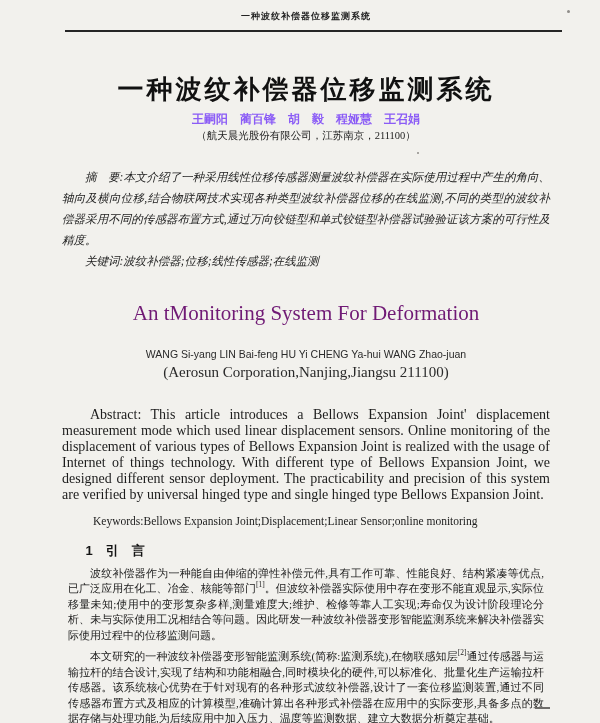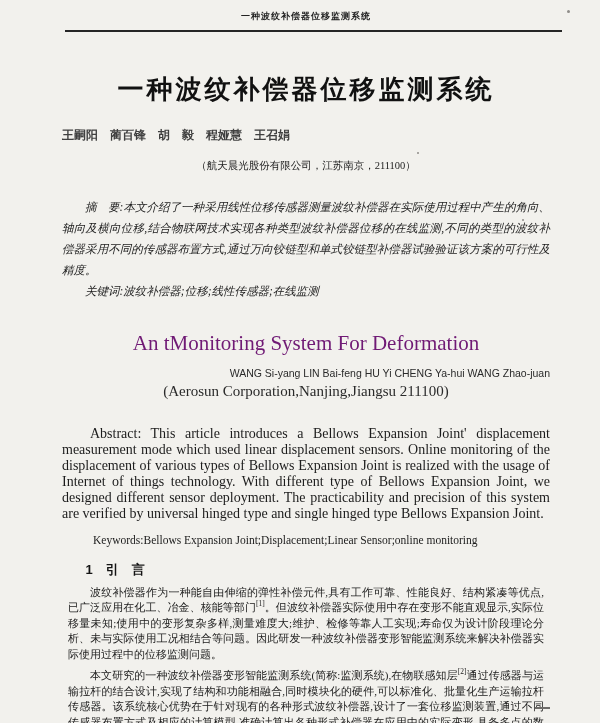--- a/index.html
+++ b/index.html
@@ -24,25 +24,25 @@
     margin:7px -12px 0 3px;
     height:0;
   }
   .title-cn{
     margin:40px 0 0 0;
     text-align:center;
     font-size:26px;font-weight:bold;
     letter-spacing:3px;color:#111;
   }
   .authors-cn{
-    margin-top:20px;
-    font-size:12px;font-weight:bold;color:#404040;
+    margin-top:4px;text-align:center;
+    font-size:12px;font-weight:bold;color:#8b5cf6;
   }
   .affil-cn{
-    margin-top:15px;text-align:center;
+    margin-top:1px;text-align:center;
     font-size:10.5px;color:#222;
   }
   .abstract-cn{
     margin:24px 0 0 0;
     font-size:11.5px;line-height:21px;
     font-style:italic;
     text-align:justify;text-justify:inter-ideograph;
     text-indent:2em;color:#1d1d1d;
   }
   .keywords-cn{
@@ -53,21 +53,21 @@
   .label-bold{font-weight:normal;}
   .title-en{
     margin:26px 0 0 0;
     text-align:center;
     font-size:21px;line-height:30px;
     font-weight:normal;color:#701a75;
     font-family:"Liberation Serif","DejaVu Serif",serif;
   }
   .title-en span{display:block;}
   .authors-en{
-    margin-top:9px;text-align:right;
+    margin-top:20px;text-align:center;
     font-size:10.5px;color:#2a2a2a;
     font-family:"Liberation Sans","DejaVu Sans",sans-serif;
   }
   .affil-en{
     margin-top:4px;text-align:center;
     font-size:15px;color:#2a2a2a;
   }
   .abstract-en{
     margin:26px 0 0 0;
     font-size:14px;line-height:16px;

